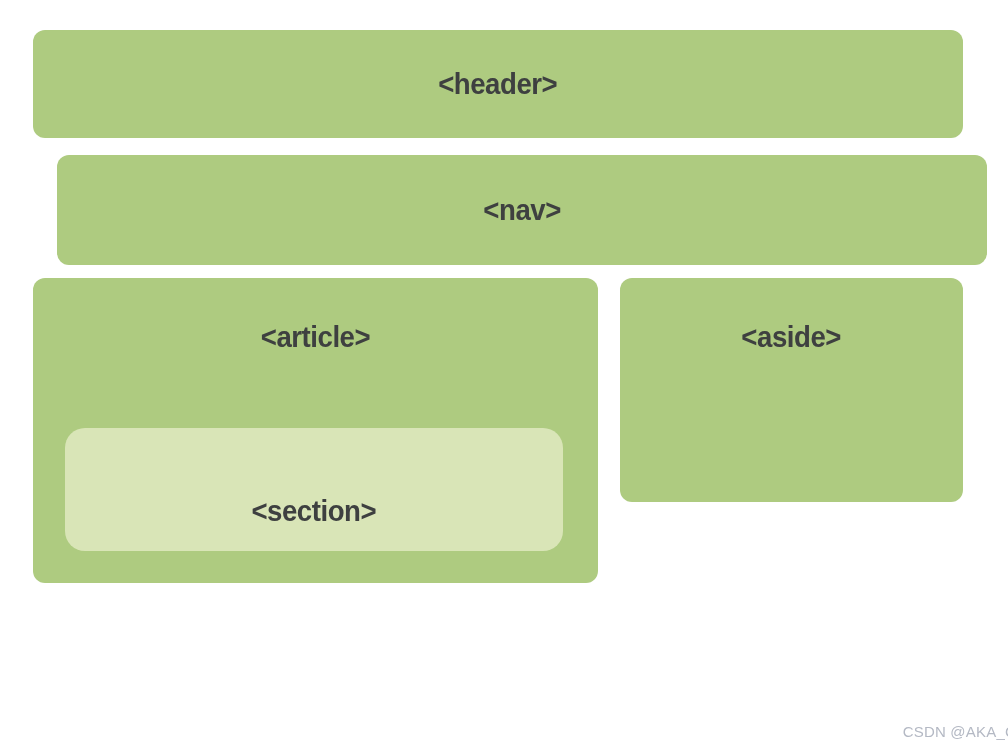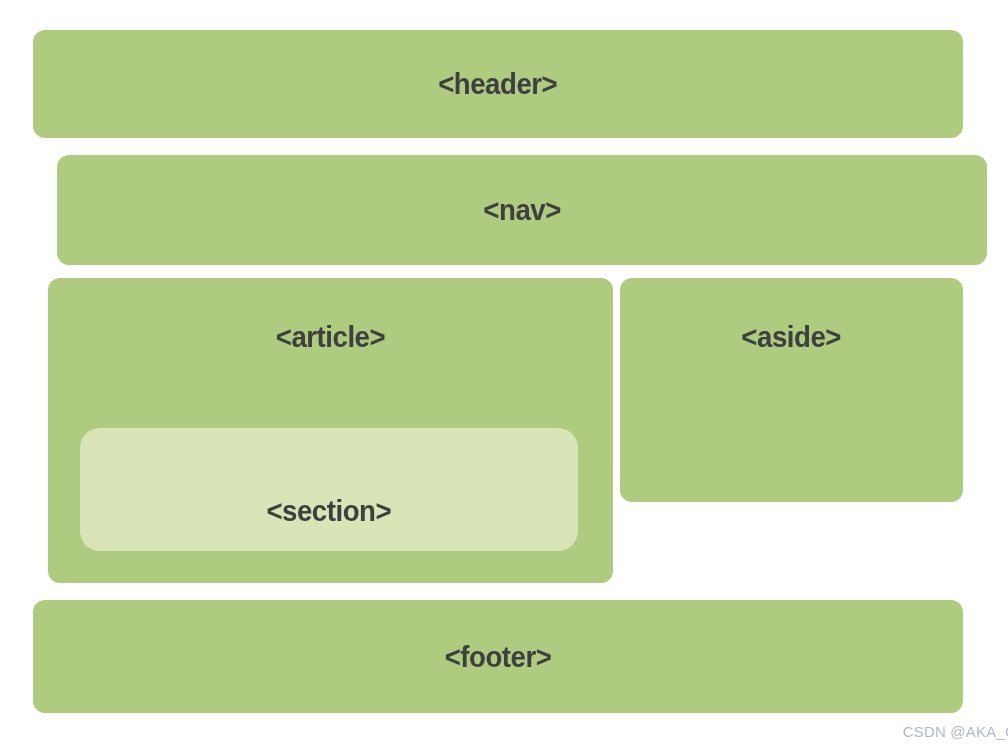--- a/index.html
+++ b/index.html
@@ -32,21 +32,21 @@
     font-weight: bold;
     font-size: 30px;
     color: #3e4040;
     letter-spacing: -0.5px;
     transform: scaleX(0.92);
   }
 
   
   .box-header  { left: 33px;  top: 30px;  width: 930px; height: 108px; }
   .box-nav     { left: 33px;  top: 155px; width: 930px; height: 110px; margin-left: 24px; }
-  .box-article { left: 48px;  top: 278px; width: 565px; height: 305px;
+  .box-article { left: 33px;  top: 278px; width: 565px; height: 305px;
                  align-items: flex-start; }
   .box-aside   { left: 620px; top: 278px; width: 343px; height: 224px;
                  align-items: flex-start; }
   .box-footer  { left: 33px;  top: 600px; width: 930px; height: 113px; }
 
   .box-article .label,
   .box-aside .label { margin-top: 42px; }
 
   .box-section {
     position: absolute;
@@ -90,19 +90,16 @@
 
     <div class="box-section">
       <span class="label">&lt;section&gt;</span>
     </div>
   </div>
 
   <div class="box box-aside">
     <span class="label">&lt;aside&gt;</span>
   </div>
 
-  <div class="box box-footer">
-    <span class="label">&lt;footer&gt;</span>
-  </div>
 
   <div class="watermark">CSDN @AKA_C</div>
 
 </div>
 
 </body></html>

